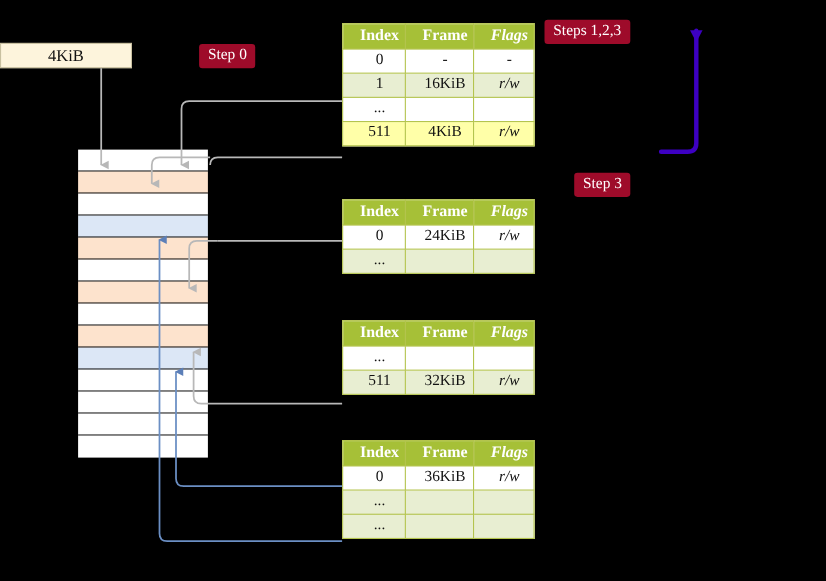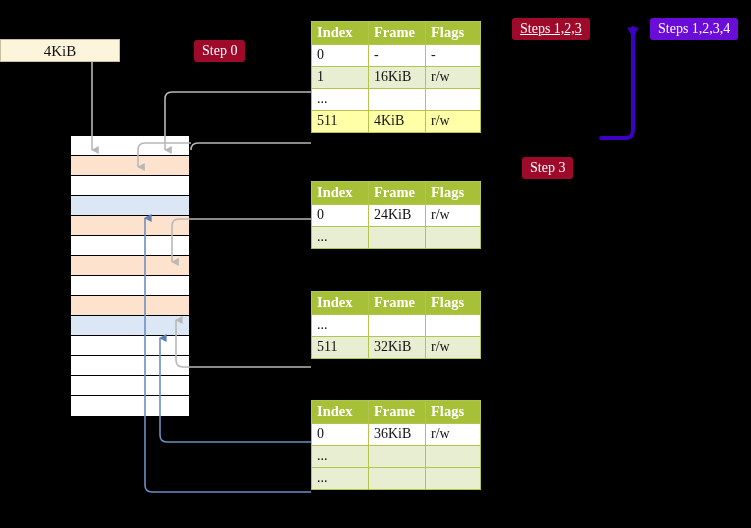--- a/index.html
+++ b/index.html
@@ -50,22 +50,22 @@
     color: #ffffff;
     font-size: 14px;
     line-height: 19px;
     padding: 1px 8px 2px 8px;
     border-radius: 3px;
     white-space: nowrap;
   }
   .badge.red   { background: #9e0b2a; }
   .badge.blue  { background: #6a0dd8; }
 
-  #badge-step0        { left: 194px; top: 40px; font-family: Liberation Serif, serif; }
-  #badge-steps123     { left: 512px; top: 18px; text-decoration: underline; }
+  #badge-step0        { left: 181px; top: 40px; font-family: Liberation Serif, serif; }
+  #badge-steps123     { left: 495px; top: 18px; }
   #badge-steps1234    { left: 650px; top: 18px; }
   #badge-step4        { left: 522px; top: 157px; }
 
   
   #mem-grid {
     position: absolute;
     left: 70px;
     top: 135px;
     width: 120px;
     height: 280px;
@@ -88,56 +88,55 @@
   
   .ptable {
     position: absolute;
     border-collapse: collapse;
     background: #ffffff;
     font-size: 14px;
     color: #111111;
   }
   .ptable td, .ptable th {
     border: 1px solid #b4c44e;
-    padding: 2px 5px 3px 5px;
-    text-align: left;
+    padding: 2px 5px 3px 15px;
+    text-align: center;
     height: 18px;
     box-sizing: border-box;
     vertical-align: middle;
     font-weight: normal;
   }
   .ptable thead th {
     background: #a6c037;
     color: #ffffff;
     font-weight: bold;
     font-size: 14.5px;
   }
   .ptable tbody tr.alt td { background: #e8eed2; }
   .ptable tbody tr td { background: #ffffff; }
   .ptable tbody tr.alt td.hl,
   .ptable tbody tr td.hl { background: #ffffa8; }
   .col-index { width: 57px; }
   .col-frame { width: 57px; }
-  .col-flags { width: 55px; }
+  .col-flags { width: 55px; font-style: italic; }
 
   #table-pml4 { left: 311px; top: 21px; }
   #table-pdpt { left: 311px; top: 181px; }
   #table-pd   { left: 311px; top: 291px; }
   #table-pt   { left: 311px; top: 400px; }
 </style>
 </head>
 <body>
 
 <div id="stage">
 
   <div class="page-box">4KiB</div>
 
   <div id="badge-step0" class="badge red">Step 0</div>
   <div id="badge-steps123" class="badge red">Steps 1,2,3</div>
-  <div id="badge-steps1234" class="badge blue">Steps 1,2,3,4</div>
   <div id="badge-step4" class="badge red">Step 3</div>
 
   <div id="mem-grid">
       <div class="mem-row" style="top: 0px; height: 20px;"></div>
       <div class="mem-row orange" style="top: 20px; height: 20px;"></div>
       <div class="mem-row" style="top: 40px; height: 20px;"></div>
       <div class="mem-row bluefill" style="top: 60px; height: 20px;"></div>
       <div class="mem-row orange" style="top: 80px; height: 20px;"></div>
       <div class="mem-row" style="top: 100px; height: 20px;"></div>
       <div class="mem-row orange" style="top: 120px; height: 20px;"></div>

